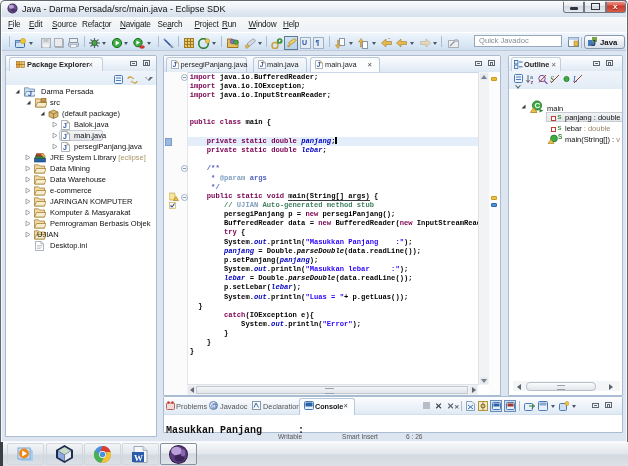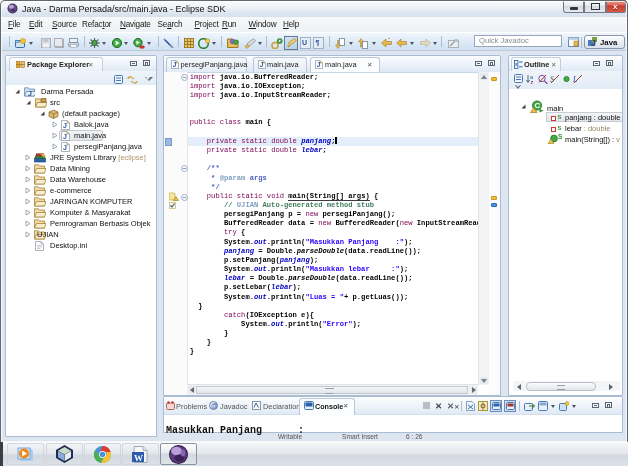--- a/index.html
+++ b/index.html
@@ -31,21 +31,21 @@
 .trow{position:absolute;font-size:7.5px;color:#111;white-space:nowrap;}
 
 #edpanel{left:163px;top:55px;width:338px;height:341px;}
 #edtabs{position:absolute;left:0;top:0;right:0;height:16px;background:linear-gradient(#fbfcfe,#e8eff8 70%,#dde8f4);border-bottom:1px solid #c9d6e6;}
 .etab{position:absolute;top:1px;height:15px;border:1px solid #b9c7da;border-bottom:none;border-radius:3px 3px 0 0;background:linear-gradient(#f6f9fc,#e3ecf6);box-sizing:border-box;}
 .etab.act{background:#fcfdfe;}
 .etabt{position:absolute;top:3.5px;font-size:7.4px;color:#222;white-space:nowrap;}
 #gutter{position:absolute;left:0;top:16px;width:23px;bottom:0;background:#fbfbfc;border-right:1px solid #e4e6e9;}
 #code{position:absolute;left:25.7px;top:16px;width:291px;bottom:0;overflow:hidden;}
 pre{margin:0;font-family:"Liberation Mono",monospace;font-size:7.15px;line-height:9.163px;tab-size:4;color:#000;font-weight:bold;}
-.kw{color:#7b0052;font-weight:normal;}
+.kw{color:#7b0052;font-weight:bold;}
 .str{color:#2a00ff;}
 .cm{color:#3f7f5f;}
 .jd{color:#4f5fbf;}
 .jdt{color:#7f9fbf;font-weight:bold;}
 .fld{color:#0000c0;font-style:italic;text-align:right;}
 .sm{font-style:italic;}
 .todo{color:#7f9fbf;font-weight:bold;}
 #caret{display:inline-block;width:1.1px;height:7.6px;background:#000;vertical-align:-1.4px;}
 .mdecl{border-bottom:1px solid #3c3c40;}
 #code pre{padding-top:0.6px;}

